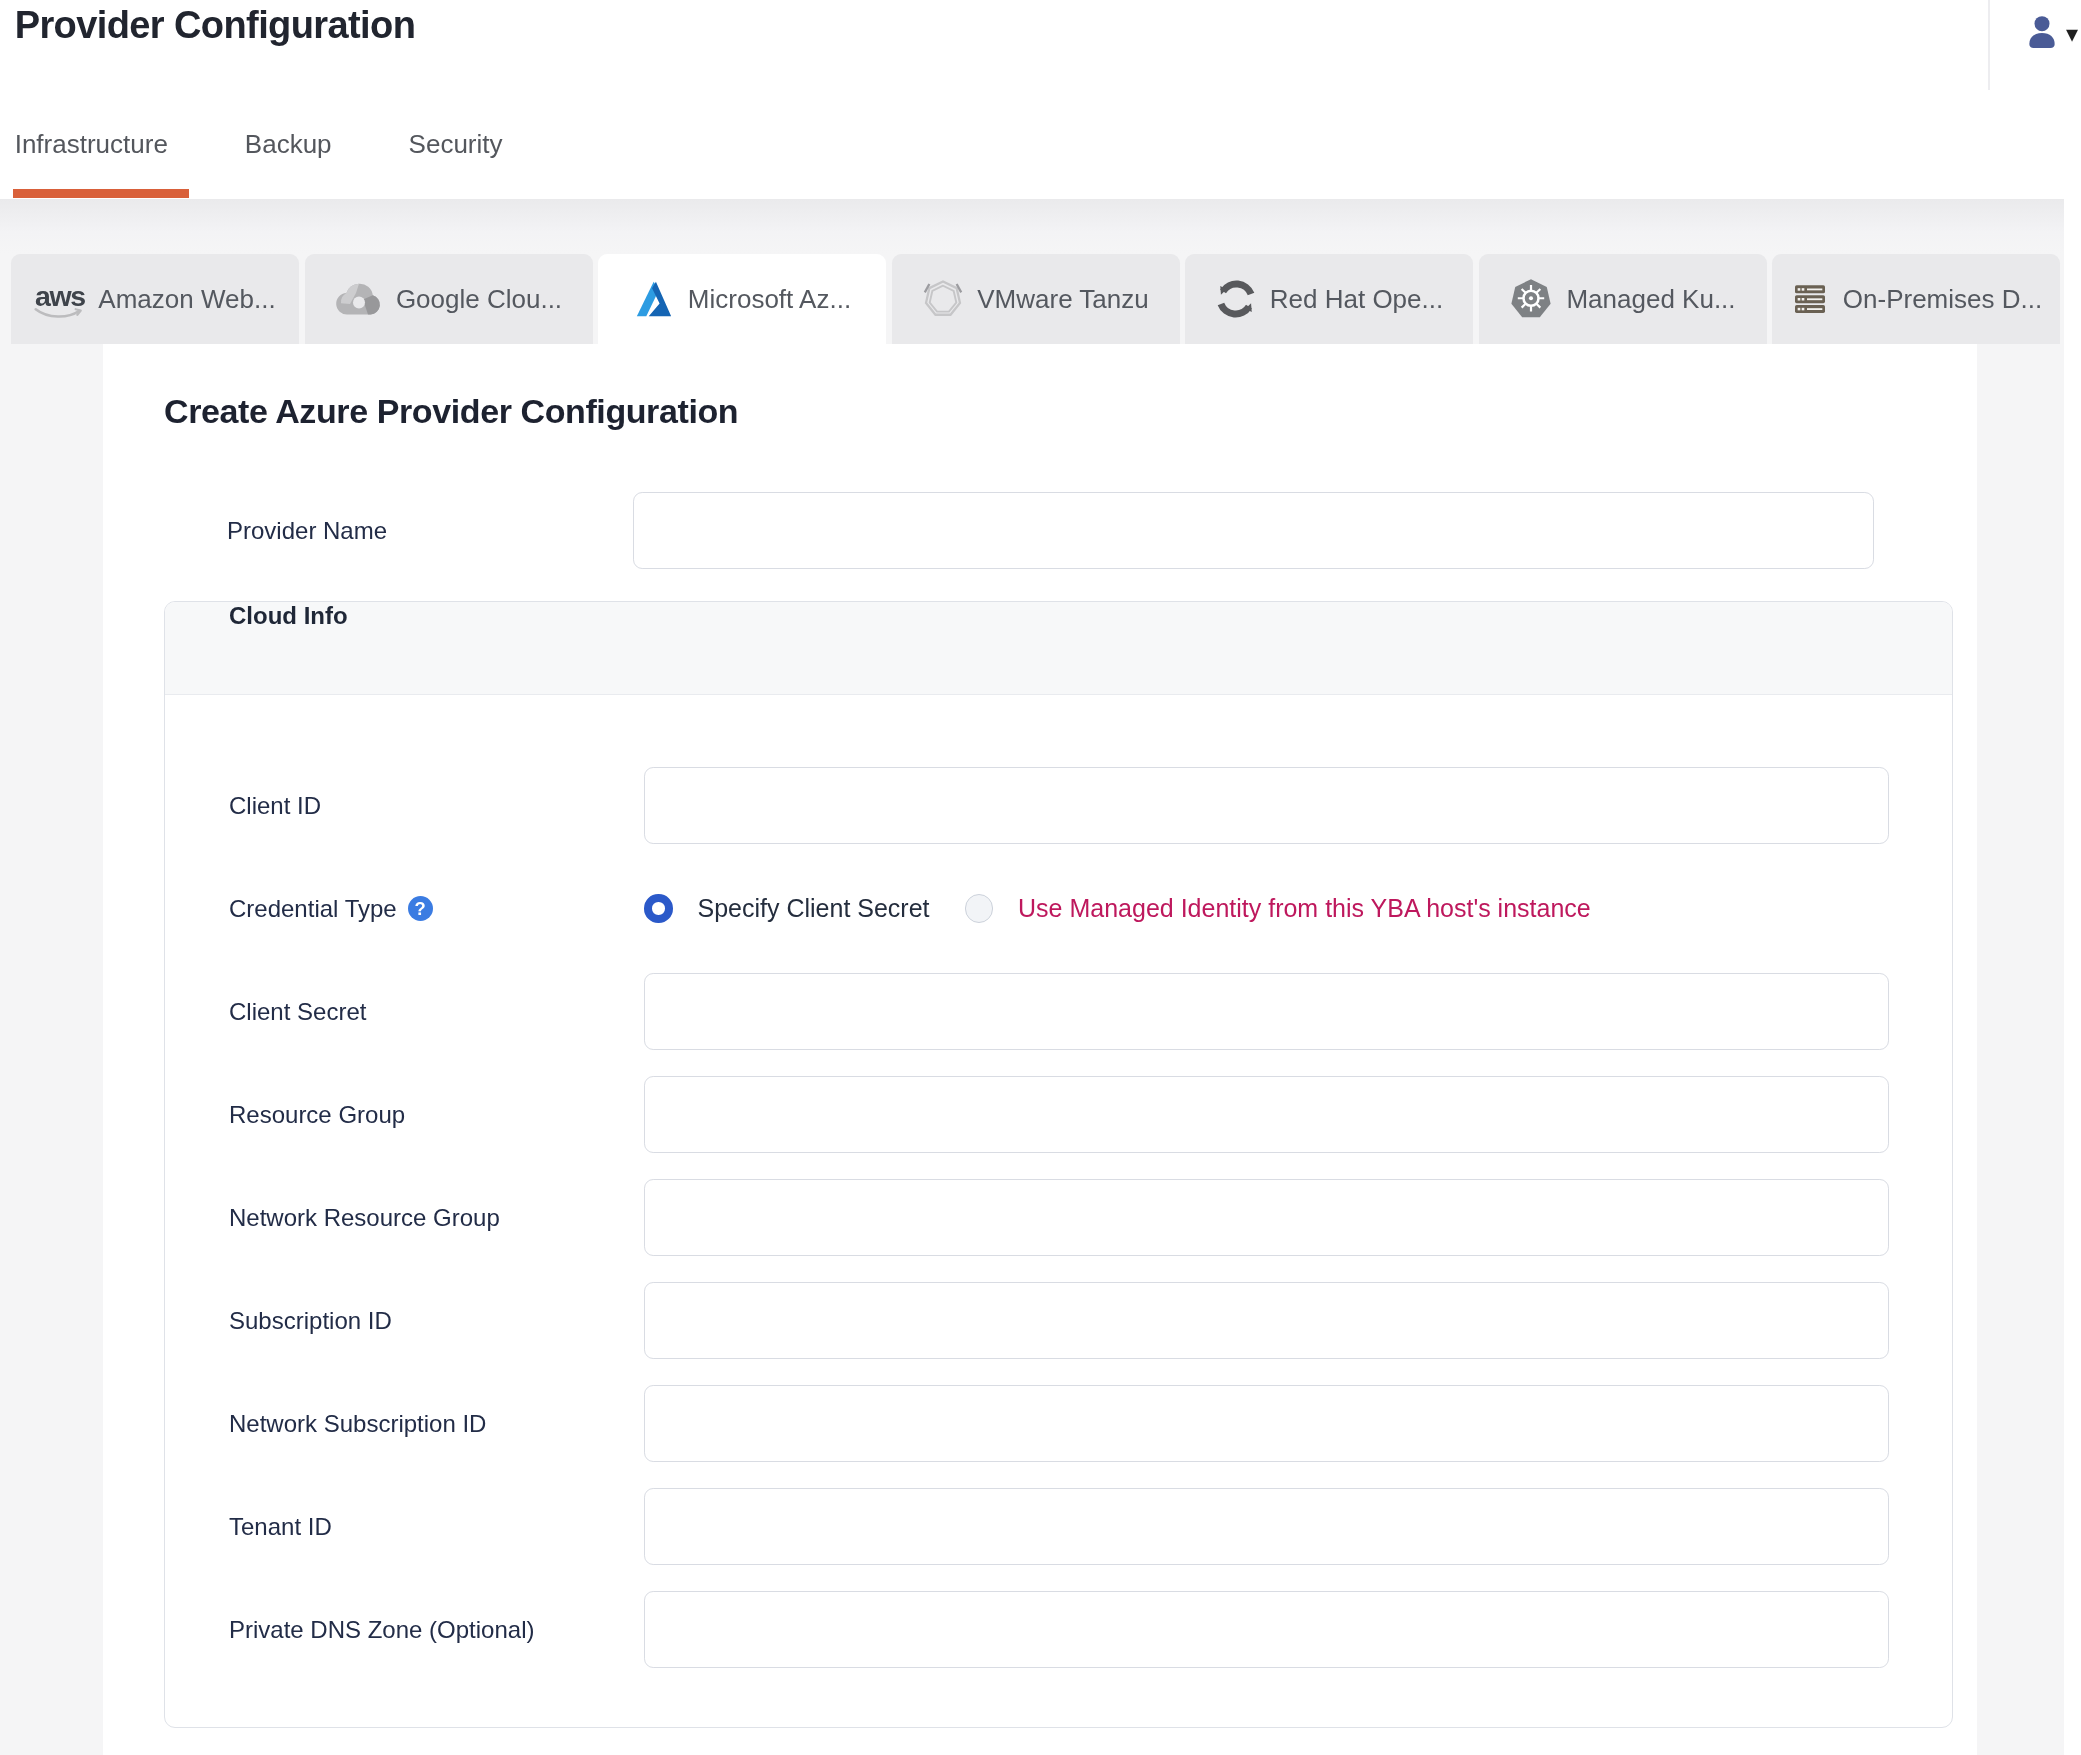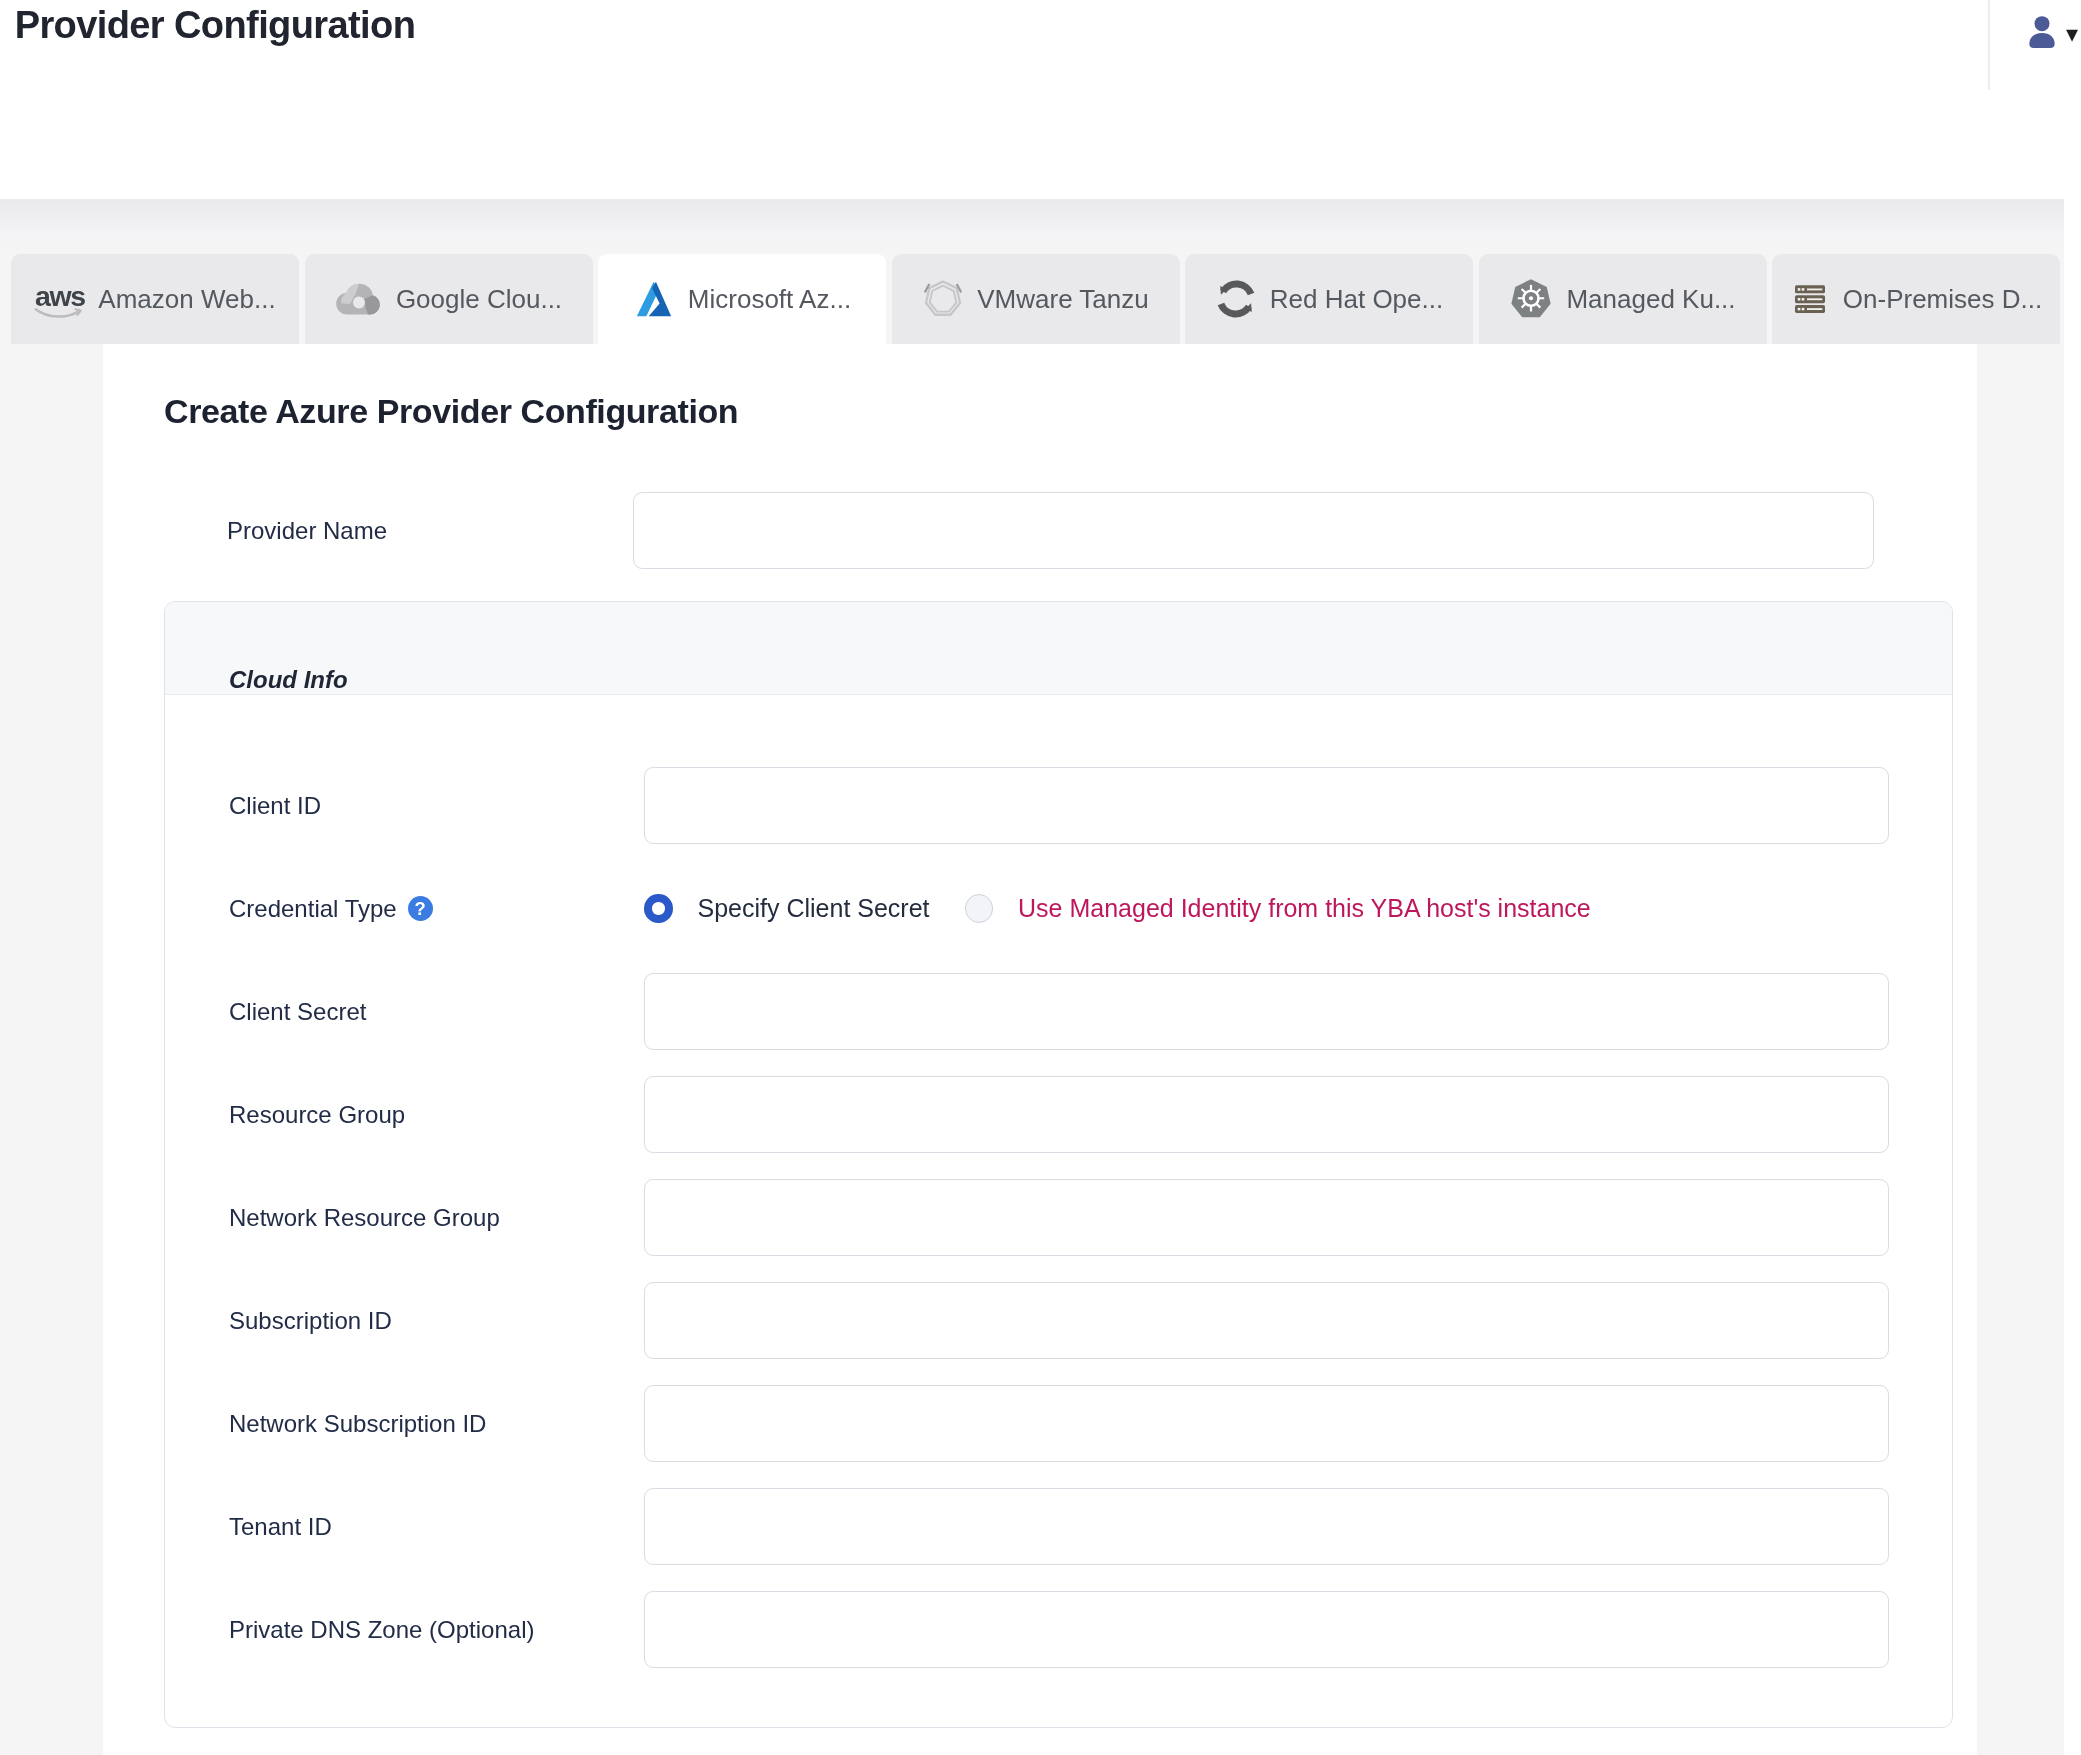--- a/index.html
+++ b/index.html
@@ -43,22 +43,22 @@
   .row-outer { position:absolute; left:124px; top:148px; width:1647px; display:flex; align-items:center; min-height:77px; }
   .field-label { font-size:24px; color:#222c47; display:flex; align-items:center; }
   .row-outer .field-label { width:406px; flex:none; }
 
   .text-input { flex:1; height:77px; border:0.9px solid #d9dce3; border-radius:9.2px; background:#fff;
                 font-size:24px; padding:0 22px; color:#222; outline:none; min-width:0; }
 
   .cloud-card { position:absolute; left:61px; top:257px; width:1789px; height:1127px;
                 border:0.9px solid #dfe2e8; border-radius:11px; background:#fff; overflow:hidden; }
   .card-header { height:93px; background:#f7f8f9; border-bottom:0.9px solid #e9ebef;
-                 display:flex; align-items:flex-end; padding-left:64px;
-                 font-size:24px; font-weight:700; color:#1f2737;font-style:italic; }
+                 display:flex; align-items:flex-start; padding-left:64px;
+                 font-size:24px; font-weight:700; color:#1f2737; }
   .card-body { padding:72px 63px 0 64px; }
   .form-row { display:flex; align-items:center; min-height:77px; margin-bottom:26px; }
   .form-row .field-label { width:415px; flex:none; }
 
   .help-icon { display:inline-flex; width:25px; height:25px; border-radius:50%; background:#3b7ce2;
                color:#fff; font-size:18.4px; font-weight:700; align-items:center; justify-content:center;
                margin-left:11px; cursor:pointer; }
 
   .radio-group { display:flex; align-items:center; gap:35px; }
   .radio-option { display:flex; align-items:center; gap:25px; cursor:pointer; }
@@ -77,20 +77,25 @@
   <div class="user-menu">
     <span>
       <svg width="40" height="42" viewBox="0 0 24 24">
         <circle cx="12" cy="7" r="4.5" fill="#4a5b96"></circle>
         <path d="M12 12.6c-4.8 0-7.6 2.7-7.6 6.6 0 1.5 1 2.4 2.5 2.4h10.2c1.5 0 2.5-.9 2.5-2.4 0-3.9-2.8-6.6-7.6-6.6z" fill="#4a5b96"></path>
       </svg>
     </span>
   </div>
   <div class="caret">▾</div>
 
+  <div class="nav-tabs">
+    <div class="nav-tab active">Infrastructure</div>
+    <div class="nav-tab">Backup</div>
+    <div class="nav-tab">Security</div>
+  </div>
 </div>
 
 <div class="band"></div>
 <div class="page-bg"></div>
 
 <div class="tab-strip">
 
   <div class="ptab">
     <span class="icon aws-logo">
       <span class="aws-text">aws</span>

